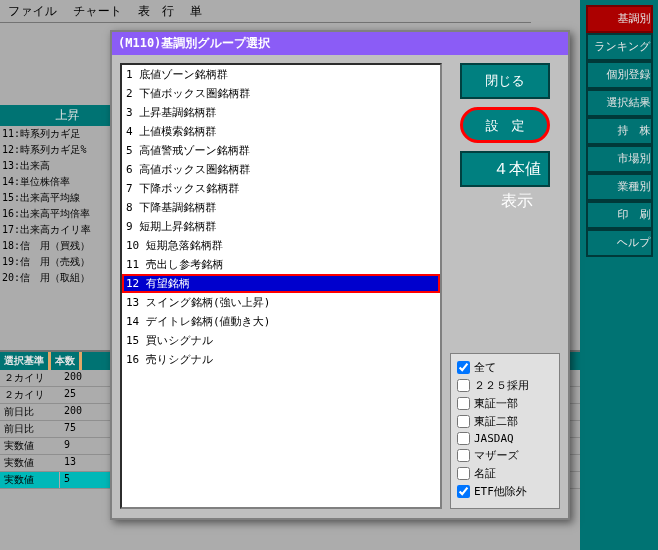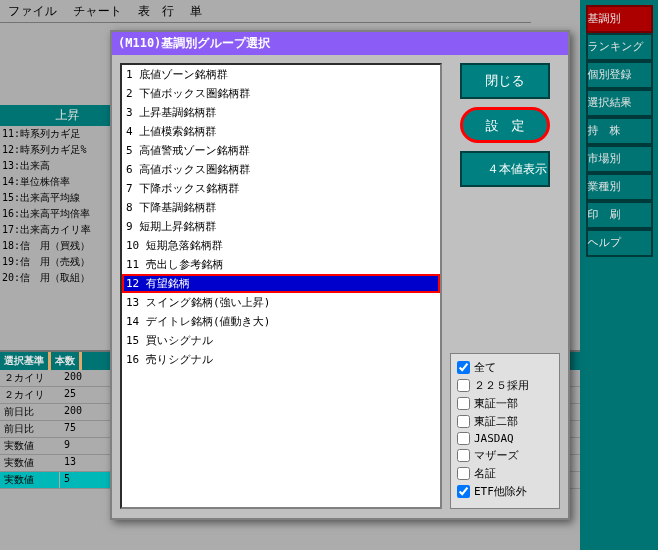--- a/index.html
+++ b/index.html
@@ -54,21 +54,21 @@
       padding-top: 5px;
       gap: 3px;
     }
     .sidebar-btn {
       width: 67px;
       height: 28px;
       background: #008080;
       border: 2px solid #004040;
       color: #fff;
       font-size: 11px;
-      text-align: left;
+      text-align: right;
       line-height: 24px;
       cursor: pointer;
       font-family: 'MS Gothic', monospace;
     }
     .sidebar-btn.active {
       background: #c00000;
       border-color: #800000;
       color: #fff;
     }
     .up-section-header {
@@ -210,21 +210,21 @@
       font-family: 'MS Gothic', monospace;
       cursor: pointer;
       text-align: center;
       line-height: 32px;
     }
     .ctrl-btn.red-outline {
       border: 3px solid #ff0000;
       border-radius: 20px;
     }
     .ctrl-btn.four-btn {
-      font-size: 12px;
+      font-size: 16px;
       padding-left: 24px;
     }
 
     
     .checkbox-area {
       background: #e0e0e0;
       border: 1px solid #808080;
       padding: 6px;
       width: 100%;
       margin-top: auto;

